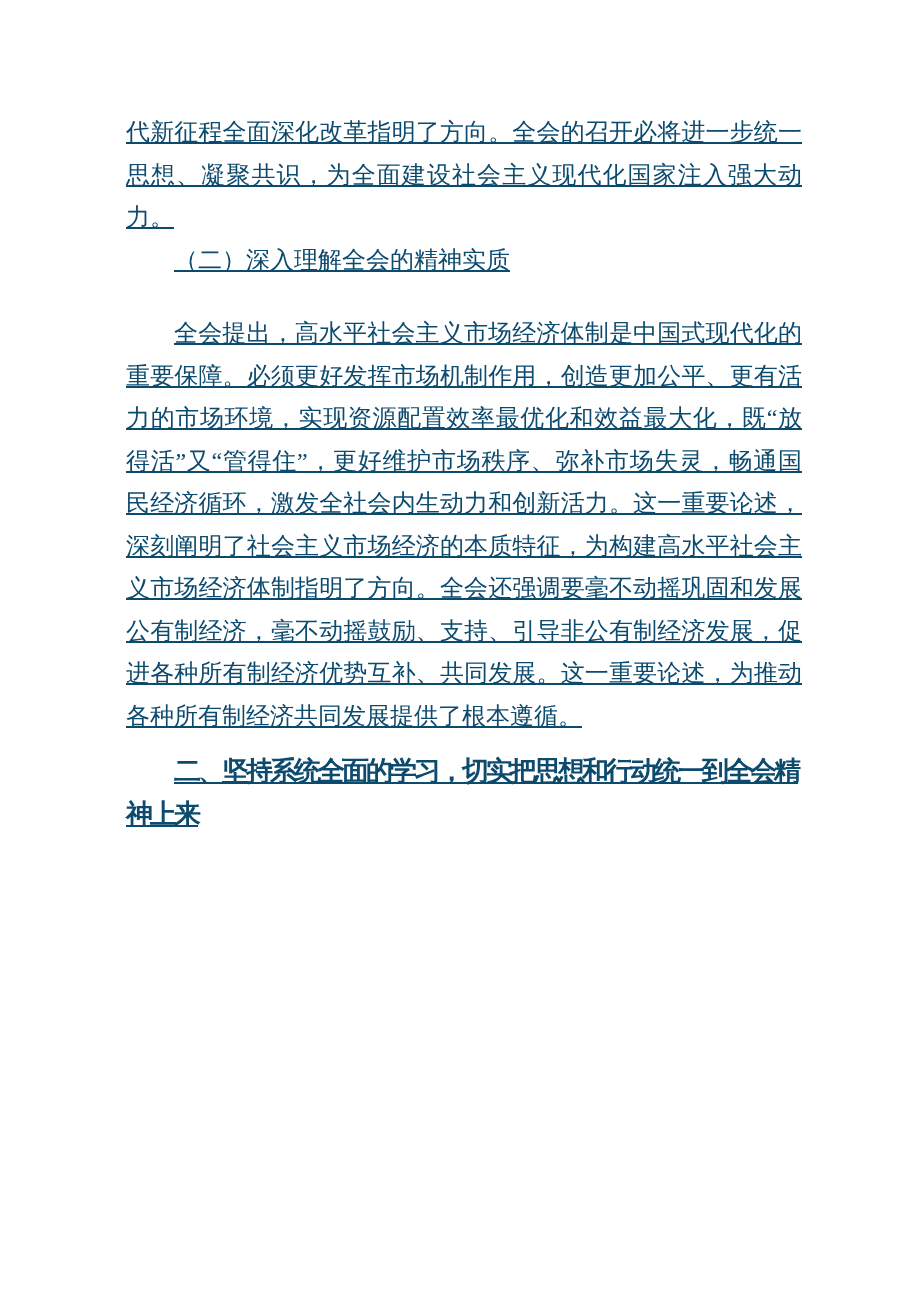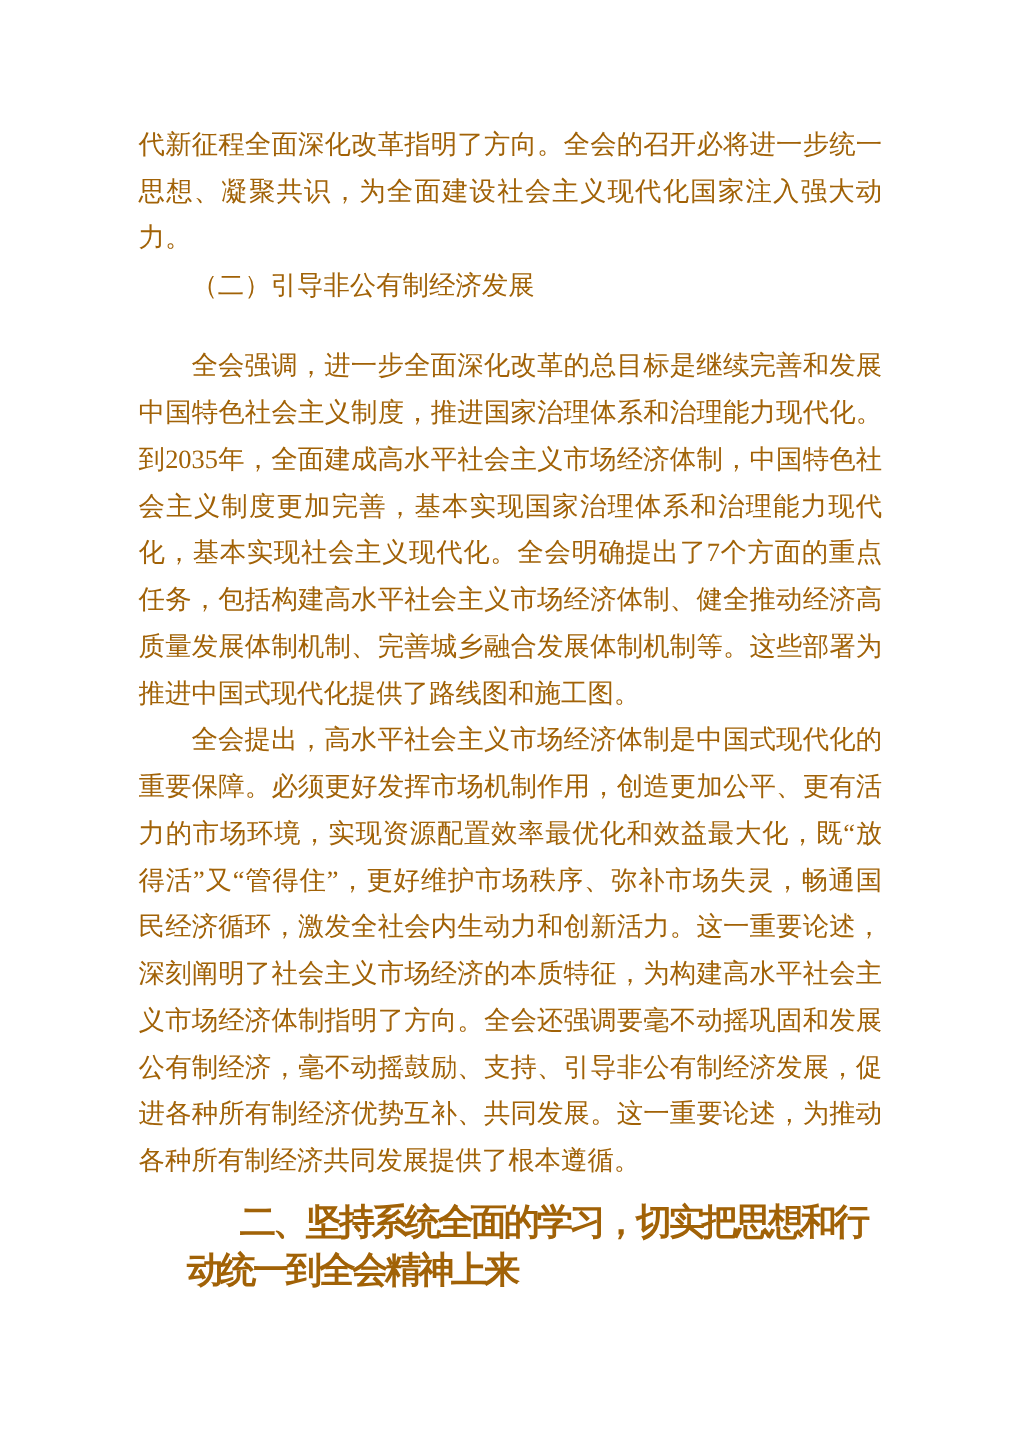--- a/index.html
+++ b/index.html
@@ -16,51 +16,50 @@
     box-sizing: border-box;
     padding: 111px 118px 0 126px;
     color: #000000;
   }
   .para {
     font-family: "Liberation Serif", serif;
     font-size: 24px;
     line-height: 42.5px;
     text-align: justify;
     letter-spacing: 0;
-    color: #a16207;
+    color: #0c4a6e;
     margin: 0;
+    text-decoration: underline;
   }
   .indent {
     text-indent: 2em;
   }
   .no-indent {
     text-indent: 0;
   }
   .space-after {
     margin-bottom: 31px;
   }
   .heading {
     font-family: "Liberation Sans", sans-serif;
     font-weight: 700;
-    font-size: 33px;
+    font-size: 27px;
     letter-spacing: -3px;
     line-height: 42.5px;
     text-indent: 48px;
     margin-top: 13px;
     text-align: left;
-    margin-left: 44px;
   }
 </style>
 </head>
 <body>
 
 <div class="page">
   <p class="para no-indent">代新征程全面深化改革指明了方向。全会的召开必将进一步统一思想、凝聚共识，为全面建设社会主义现代化国家注入强大动力。</p>
 
-  <p class="para indent space-after">（二）引导非公有制经济发展</p>
+  <p class="para indent space-after">（二）深入理解全会的精神实质</p>
 
-  <p class="para indent">全会强调，进一步全面深化改革的总目标是继续完善和发展中国特色社会主义制度，推进国家治理体系和治理能力现代化。到2035年，全面建成高水平社会主义市场经济体制，中国特色社会主义制度更加完善，基本实现国家治理体系和治理能力现代化，基本实现社会主义现代化。全会明确提出了7个方面的重点任务，包括构建高水平社会主义市场经济体制、健全推动经济高质量发展体制机制、完善城乡融合发展体制机制等。这些部署为推进中国式现代化提供了路线图和施工图。</p>
 
 
   <p class="para indent">全会提出，高水平社会主义市场经济体制是中国式现代化的重要保障。必须更好发挥市场机制作用，创造更加公平、更有活力的市场环境，实现资源配置效率最优化和效益最大化，既“放得活”又“管得住”，更好维护市场秩序、弥补市场失灵，畅通国民经济循环，激发全社会内生动力和创新活力。这一重要论述，深刻阐明了社会主义市场经济的本质特征，为构建高水平社会主义市场经济体制指明了方向。全会还强调要毫不动摇巩固和发展公有制经济，毫不动摇鼓励、支持、引导非公有制经济发展，促进各种所有制经济优势互补、共同发展。这一重要论述，为推动各种所有制经济共同发展提供了根本遵循。</p>
 
   <p class="para heading">二、坚持系统全面的学习，切实把思想和行动统一到全会精神上来</p>
 </div>
 
 </body></html>

